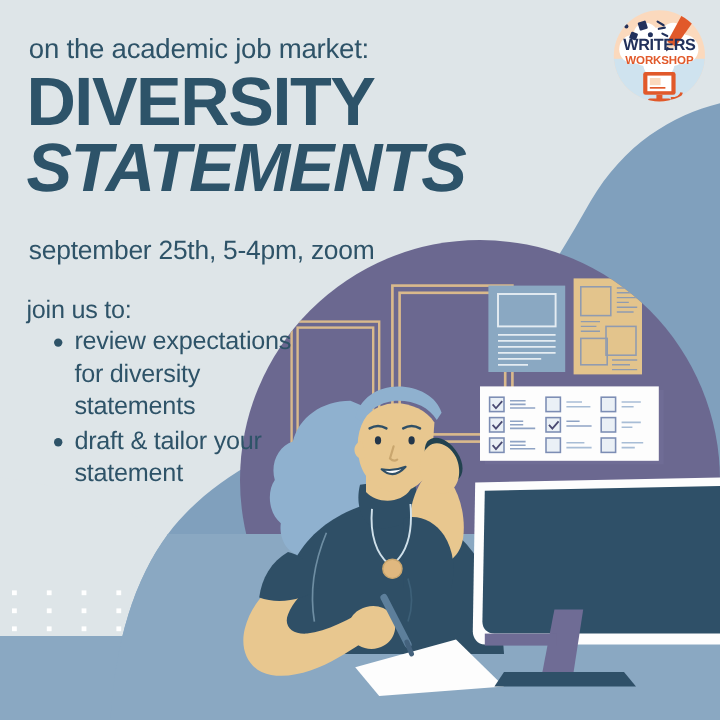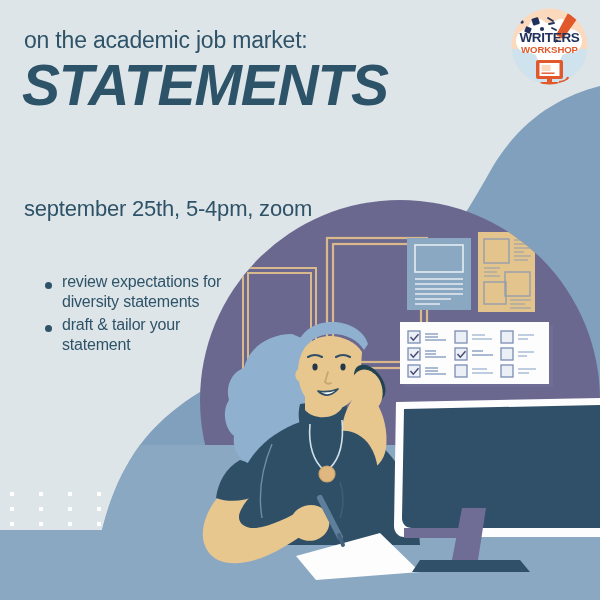--- a/index.html
+++ b/index.html
@@ -82,21 +82,21 @@
   }
   .bullets {
     position: absolute;
     left: 40px;
     top: 272px;
     width: 182px;
     margin: 0;
     padding: 0 0 0 22px;
     list-style: none;
     color: #2e5368;
-    font-size: 16px;
+    font-size: 21px;
     line-height: 1.28;
     letter-spacing: -0.2px;
   }
   .bullets li {
     position: relative;
     margin: 0 0 2px 0;
   }
   .bullets li::before {
     content: "";
     position: absolute;
@@ -465,23 +465,25 @@
         <path fill="#2f5068" d="M420,560 L520,560 L530,572 L412,572 Z"></path>
         <rect x="404" y="528" width="60" height="10" fill="#6f6c95"></rect>
       </g>
 
     </g>
   </svg>
 
   <div class="text-layer">
     <div class="eyebrow">on the academic job market:</div>
     <div class="headline">
+      <span class="l1">DIVERSITY</span>
       <span class="l2">STATEMENTS</span>
     </div>
     <div class="dateline">september 25th, 5-4pm, zoom</div>
+    <div class="joinus">join us to:</div>
     <ul class="bullets">
       <li>review expectations for diversity statements</li>
       <li>draft &amp; tailor your statement</li>
     </ul>
   </div>
 
   <div class="logo">
     <svg viewBox="0 0 83 83">
       <defs>
         <clipPath id="logoCircle">

